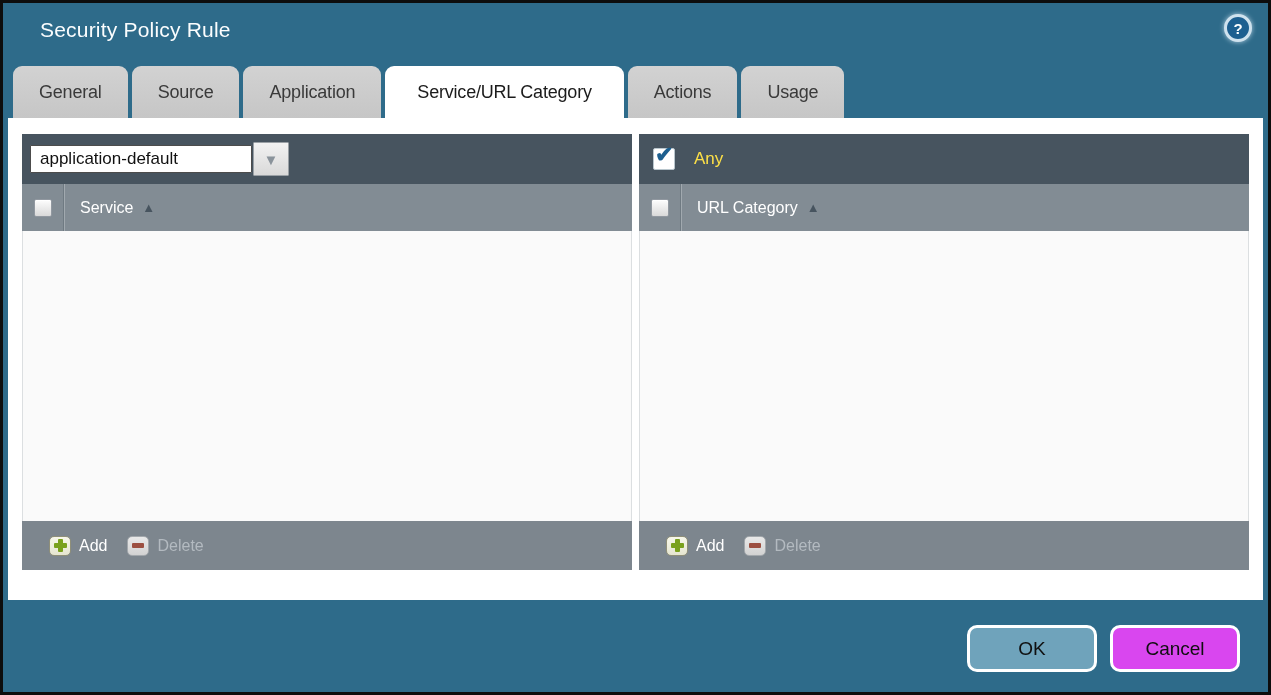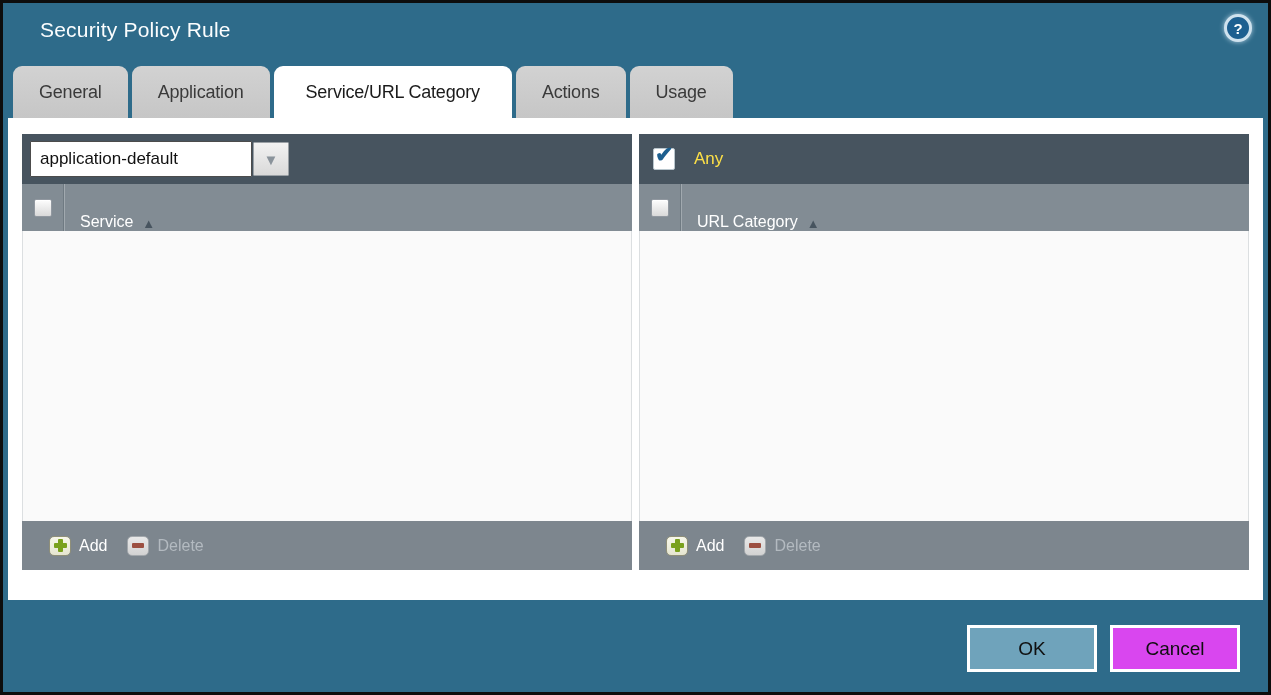--- a/index.html
+++ b/index.html
@@ -54,39 +54,39 @@
   }
   .panel { flex:1; height:436px; display:flex; flex-direction:column; }
 
   .panel-topbar {
     height:50px; background:#47545f;
     display:flex; align-items:center; padding:0 8px;
     flex:0 0 auto;
   }
   .panel-header {
     height:47px; background:#828c94;
-    display:flex; align-items:flex-end;
+    display:flex; align-items:center;
     color:#fff; font-size:16px;
     flex:0 0 auto;
   }
   .panel-body {
     flex:1 1 auto; background:#fafafa;
     border-left:1px solid #dcdfe1; border-right:1px solid #dcdfe1;
     overflow:auto;
   }
   .panel-footer {
     height:49px; background:#7d868e;
     display:flex; align-items:center; padding:0 27px; gap:20px;
     flex:0 0 auto;
   }
 
   
   .dd { display:flex; align-items:center; }
   .dd-input {
-    width:222px; height:36px;
+    width:222px; height:28px;
     border:1px solid #4c4c4c; border-radius:1px;
     background:#fff; color:#111;
     font-family:"Liberation Sans", sans-serif;
     font-size:17px; padding:0 0 0 9px;
   }
   .dd-btn {
     width:36px; height:34px; margin-left:1px;
     background:linear-gradient(#f2f2f2,#d9d9d9);
     border:1px solid #9aa0a5; border-radius:1px;
     display:flex; align-items:center; justify-content:center;
@@ -150,40 +150,41 @@
     content:""; position:absolute; background:#9c4f41; border-radius:1px;
     width:12px; height:5px; left:4px; top:6.5px;
   }
 
   
   .actions {
     position:absolute; right:28px; bottom:20px;
     display:flex; gap:13px;
   }
   .btn {
-    width:130px; height:47px; border-radius:0;
+    width:130px; height:47px; border-radius:10px;
     border:3px solid #ffffff;
     font-family:"Liberation Sans", sans-serif;
     font-size:19px; color:#0f0f0f;
     display:flex; align-items:center; justify-content:center;
     cursor:pointer;
   }
   .btn-ok { background:#6fa3bb; }
   .btn-cancel { background:#d946ef; }
 </style>
 </head>
 <body>
 
 <div class="dialog">
 
   <div class="title">Security Policy Rule</div>
   <div class="help-icon">?</div>
 
   <div class="tabbar">
     <div class="tab">General</div>
+    <div class="tab">Source</div>
     <div class="tab">Application</div>
     <div class="tab active">Service/URL Category</div>
     <div class="tab">Actions</div>
     <div class="tab">Usage</div>
   </div>
 
   <div class="content">
 
     <div class="panel">
       <div class="panel-topbar">

